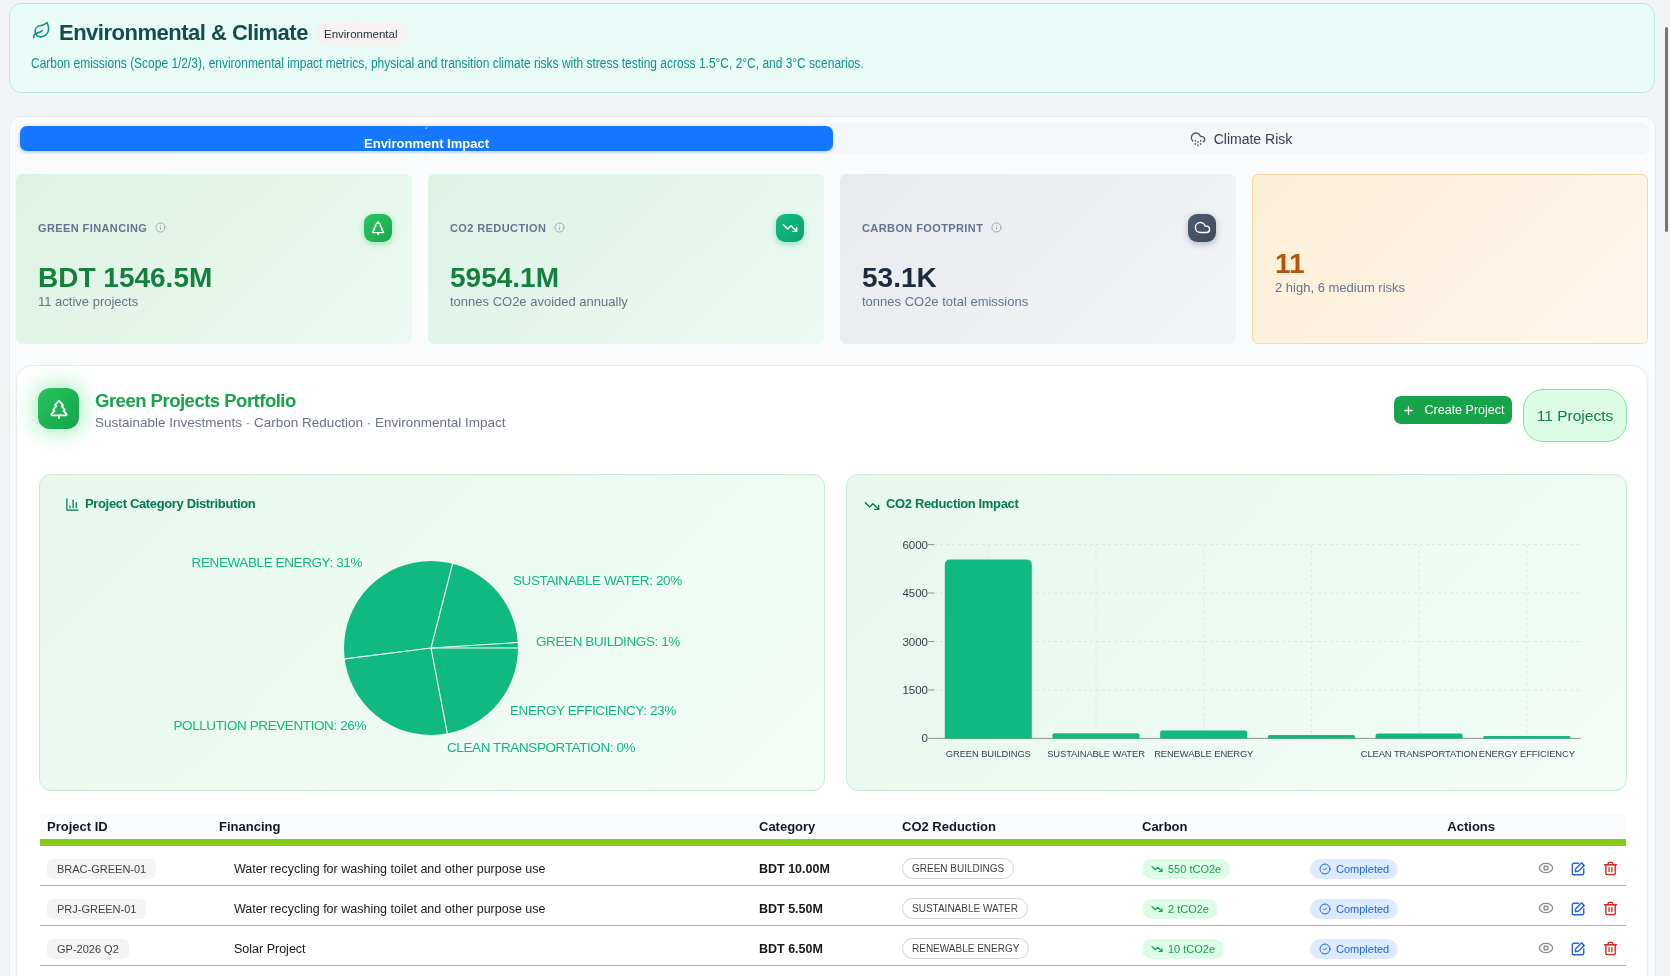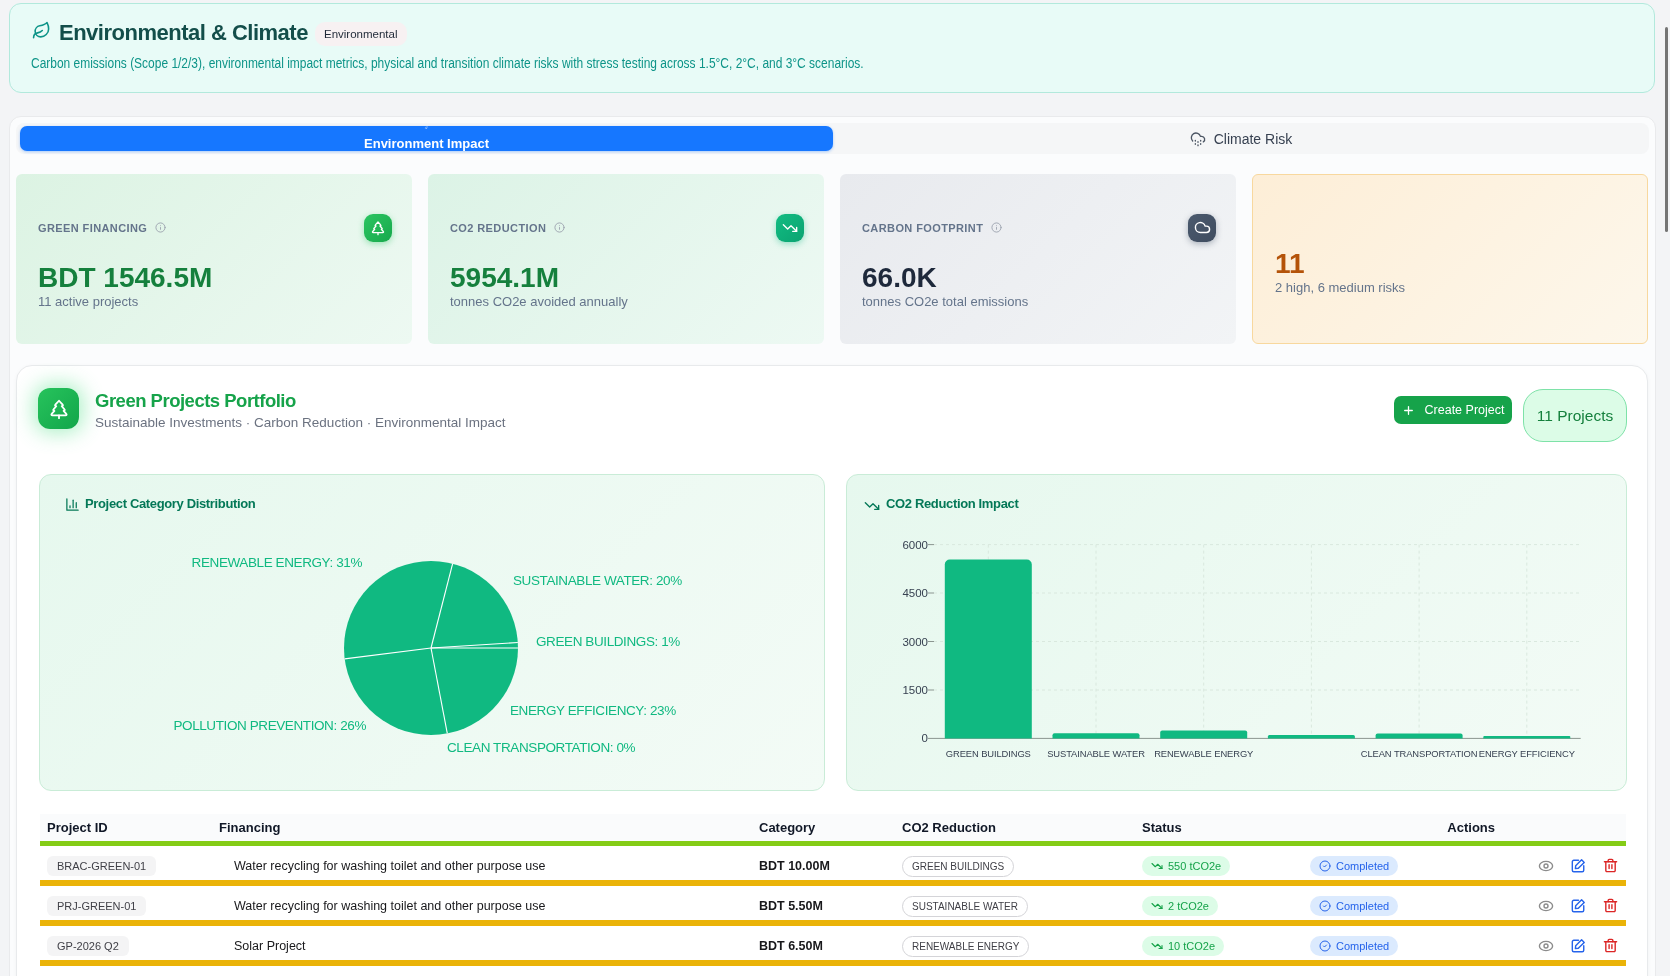--- a/index.html
+++ b/index.html
@@ -51,22 +51,22 @@
 
   
   .chart-card { top:474px; height:317px; background:linear-gradient(135deg,#e6f8ee,#f3fbf6); border:1px solid #c9ecd7; border-radius:12px; }
   .pie-card { left:39px; width:786px; }
   .bar-card { left:846px; width:781px; }
   .cc-title { position:absolute; top:496px; font-size:13px; font-weight:bold; color:#047857; letter-spacing:-0.35px; }
 
   
   .tbl { left:40px; top:814px; width:1586px; height:162px; background:#fff; }
   .trow { display:grid; grid-template-columns:172px 540px 143px 240px 168px 200px 1fr; align-items:center; }
-  .thead { height:32px; background:#fafbfc; border-bottom:5px solid #84cc16; font-size:13px; font-weight:bold; color:#111827; }
-  .tr { height:40px; border-bottom:6px solid #eab308; font-size:12.5px; color:#18181b; padding-top:6px; }
+  .thead { height:32px; background:#fafbfc; border-bottom:7px solid #84cc16; font-size:13px; font-weight:bold; color:#111827; }
+  .tr { height:40px; border-bottom:1px solid #eab308; font-size:12.5px; color:#18181b; padding-top:6px; }
   .trow > div { padding-left:7px; }
   .c-act { text-align:right; padding-right:8px; }
   .idpill { display:inline-block; background:#f4f4f5; border-radius:6px; padding:4px 10px; font-size:11px; color:#3f3f46; }
   .catpill { display:inline-flex; align-items:center; height:21px; border:1px solid #d4d4d8; border-radius:11px; padding:0 9px; font-size:10px; color:#3f3f46; background:#fff; }
   .co2pill { display:inline-flex; align-items:center; gap:5px; height:20px; background:#dcfce7; border-radius:10px; padding:0 9px; font-size:11px; color:#16a34a; }
   .stpill { display:inline-flex; align-items:center; gap:5px; height:20px; background:#dbeafe; border-radius:10px; padding:0 9px; font-size:11px; color:#2563eb; }
   .bold { font-weight:bold; }
   .acticons { display:inline-flex; gap:17px; align-items:center; position:relative; top:1px; }
 
   
@@ -155,21 +155,21 @@
           <path d="M12 16v-4"></path>
           <path d="M12 8h.01"></path>
         </svg>
       </span>
     <span class="stat-ico ico3">
         <svg width="17" height="17" viewBox="0 0 24 24" fill="none" stroke="#fff" stroke-width="2" stroke-linecap="round" stroke-linejoin="round">
           <path d="M17.5 19H9a7 7 0 1 1 6.71-9h1.79a4.5 4.5 0 1 1 0 9Z"></path>
         </svg>
       </span>
   </div>
-  <div class="stat-val v-dark">66.0K</div>
+  <div class="stat-val v-dark">53.1K</div>
   <div class="stat-sub">tonnes CO2e total emissions</div>
 </div>
 <div class="abs stat stat4">
   <div class="stat-val v-amber">11</div>
   <div class="stat-sub">2 high, 6 medium risks</div>
 </div>
 
 <div class="abs portfolio"></div>
 <div class="abs pf-ico">
     <svg width="22" height="22" viewBox="0 0 24 24" fill="none" stroke="#fff" stroke-width="2" stroke-linecap="round" stroke-linejoin="round">
@@ -268,21 +268,21 @@
     <text x="680.8" y="283">ENERGY EFFICIENCY</text>
   </g>
 </svg>
 
 <div class="abs tbl">
   <div class="trow thead">
     <div>Project ID</div>
       <div>Financing</div>
       <div>Category</div>
       <div>CO2 Reduction</div>
-      <div>Status</div>
+      <div>Carbon</div>
       <div class="c-act">Actions</div>
   </div>
   <div class="trow tr">
     <div><span class="idpill">BRAC-GREEN-01</span></div>
     <div style="padding-left:22px">Water recycling for washing toilet and other purpose use</div>
     <div class="bold">BDT 10.00M</div>
     <div><span class="catpill">GREEN BUILDINGS</span></div>
     <div><span class="co2pill"><svg width="12" height="12" viewBox="0 0 24 24" fill="none" stroke="#16a34a" stroke-width="2.2" stroke-linecap="round" stroke-linejoin="round">
             <polyline points="22 17 13.5 8.5 8.5 13.5 2 7"></polyline>
             <polyline points="16 17 22 17 22 11"></polyline>

